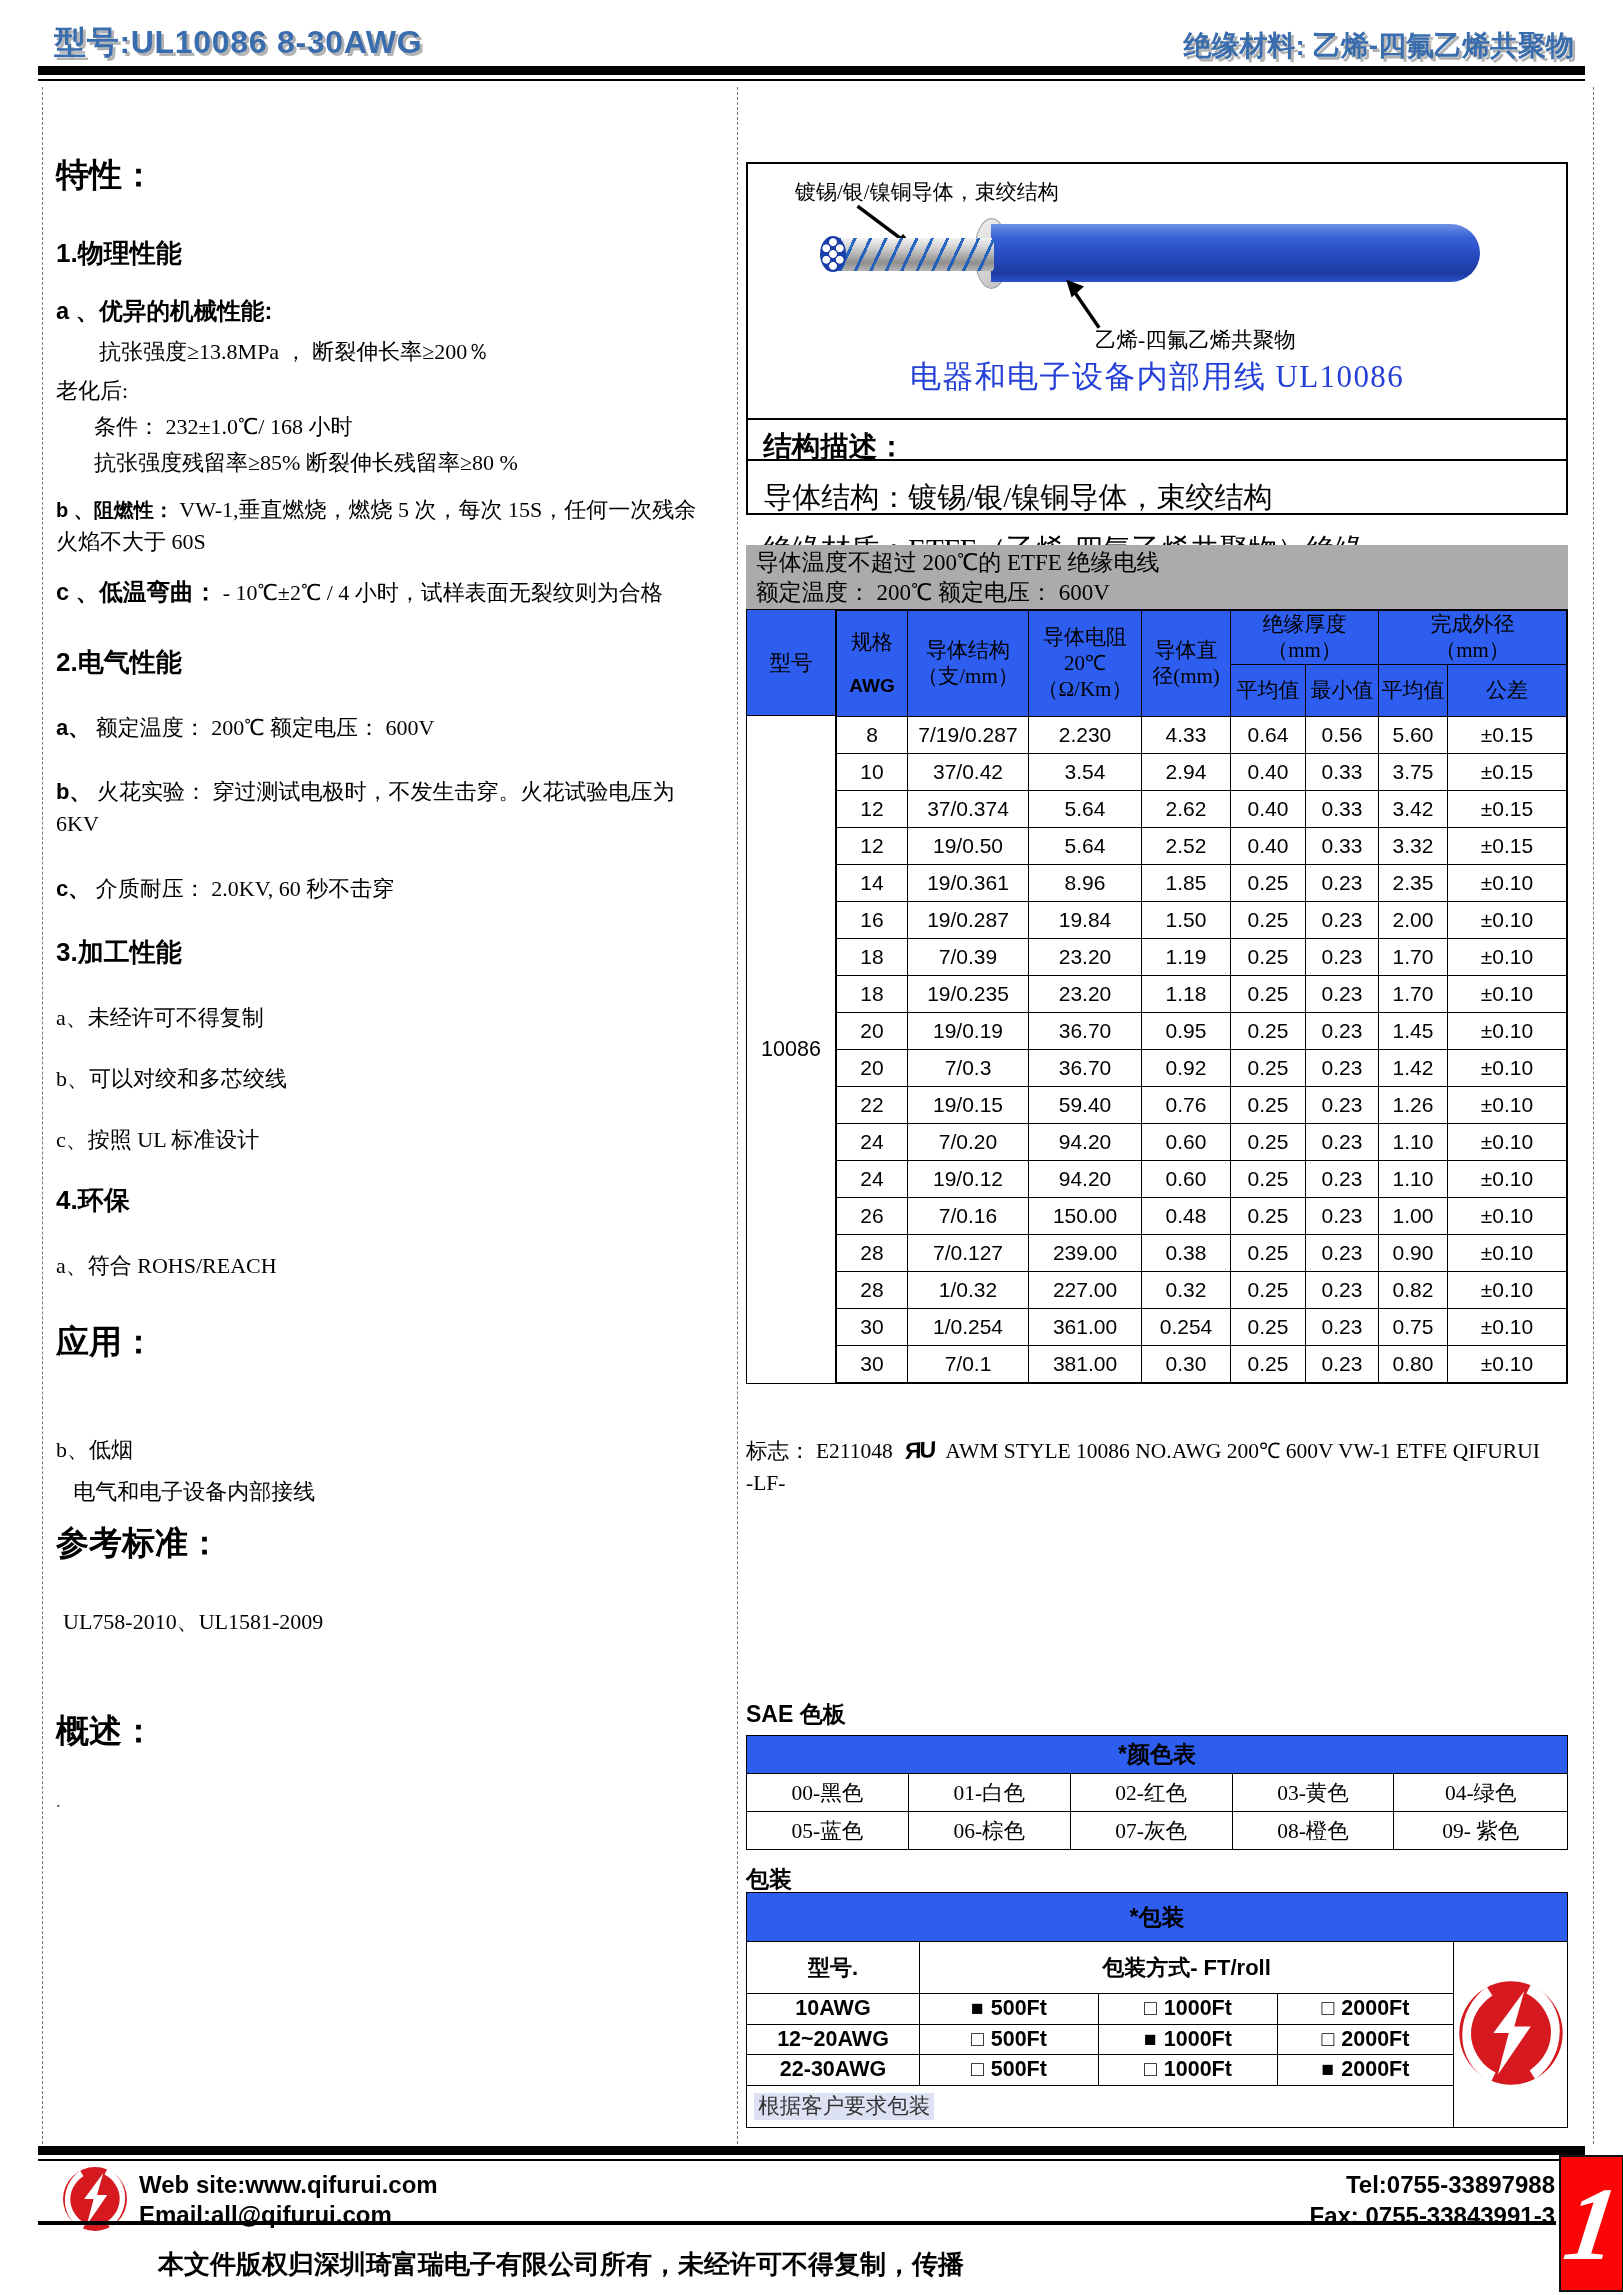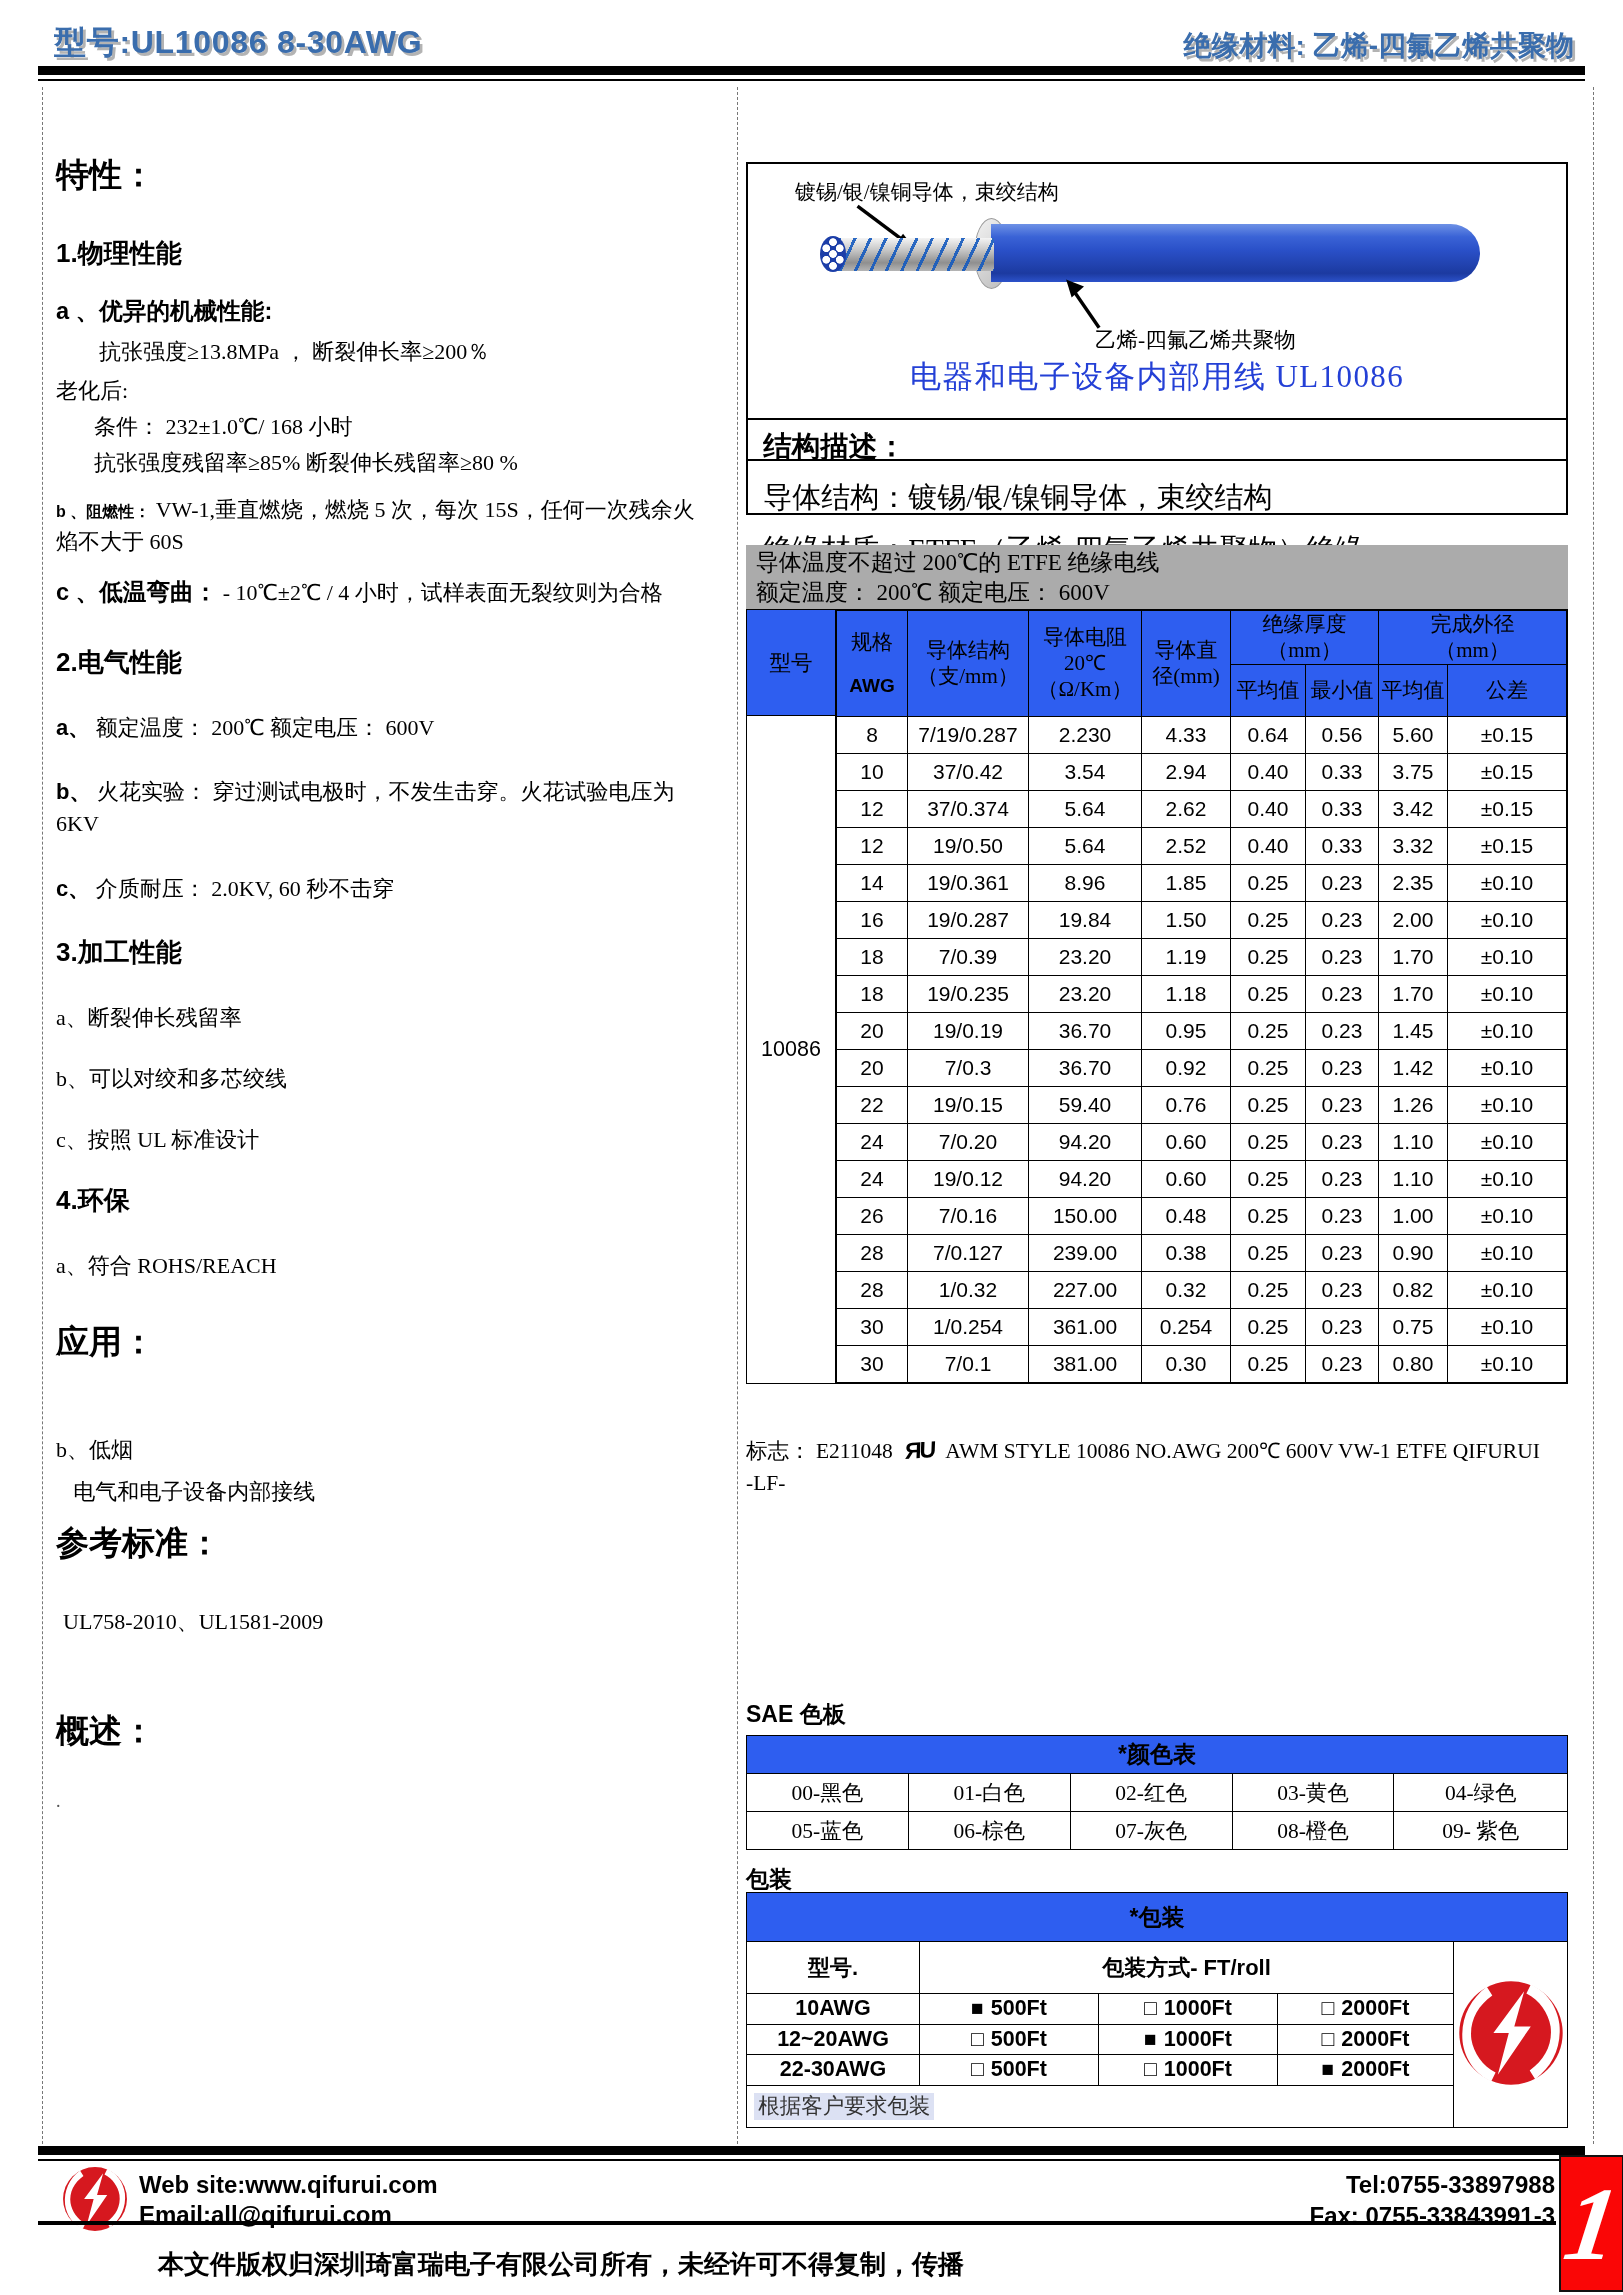--- a/index.html
+++ b/index.html
@@ -131,42 +131,42 @@
 
   <div class="lcol">
     <div class="lc big">特性：</div>
     <div class="lc sub" style="margin-top:36px">1.物理性能</div>
     <div class="lc lbl" style="margin-top:21px;font-size:23.6px">a 、优异的机械性能:</div>
     <div class="lc ind2" style="margin-top:8.3px">抗张强度≥13.8MPa ， 断裂伸长率≥200％</div>
     <div class="lc" style="margin-top:7px">老化后:</div>
     <div class="lc ind1" style="margin-top:4.2px">条件： 232±1.0℃/ 168 小时</div>
     <div class="lc ind1" style="margin-top:4.2px">抗张强度残留率≥85%  断裂伸长残留率≥80 %</div>
     <div class="lc" style="margin-top:15.3px">
-      <span class="lbl" style="font-size:16px">b 、阻燃性：</span>
+      <span class="lbl" style="font-size:20px">b 、阻燃性：</span>
       <span>VW-1,垂直燃烧，燃烧 5 次，每次 15S，任何一次残余火焰不大于 60S</span>
     </div>
     <div class="lc" style="margin-top:16.7px">
       <span class="lbl" style="font-size:23.6px">c 、低温弯曲：</span>
       <span>- 10℃±2℃  / 4 小时，试样表面无裂纹则为合格</span>
     </div>
     <div class="lc sub" style="margin-top:35px">2.电气性能</div>
     <div class="lc" style="margin-top:30.5px">
       <span class="lbl">a、</span>
       <span>额定温度： 200℃  额定电压： 600V</span>
     </div>
     <div class="lc" style="margin-top:32px">
       <span class="lbl">b、</span>
       <span>火花实验： 穿过测试电极时，不发生击穿。火花试验电压为 6KV</span>
     </div>
     <div class="lc" style="margin-top:33px">
       <span class="lbl">c、</span>
       <span>介质耐压： 2.0KV, 60  秒不击穿</span>
     </div>
     <div class="lc sub" style="margin-top:29px">3.加工性能</div>
-    <div class="lc" style="margin-top:30.5px">a、断裂伸长残留率</div>
+    <div class="lc" style="margin-top:30.5px">a、未经许可不得复制</div>
     <div class="lc" style="margin-top:29px">b、可以对绞和多芯绞线</div>
     <div class="lc" style="margin-top:29px">c、按照 UL 标准设计</div>
     <div class="lc sub" style="margin-top:26px">4.环保</div>
     <div class="lc" style="margin-top:30.5px">a、符合 ROHS/REACH</div>
     <div class="lc big" style="margin-top:36px">应用：</div>
     <div class="lc" style="margin-top:69px">b、低烟</div>
     <div class="lc ind3" style="margin-top:9.7px">电气和电子设备内部接线</div>
     <div class="lc big" style="margin-top:11px">参考标准：</div>
     <div class="lc" style="margin-top:39px;padding-left:7px">UL758-2010、UL1581-2009</div>
     <div class="lc big" style="margin-top:69px">概述：</div>

